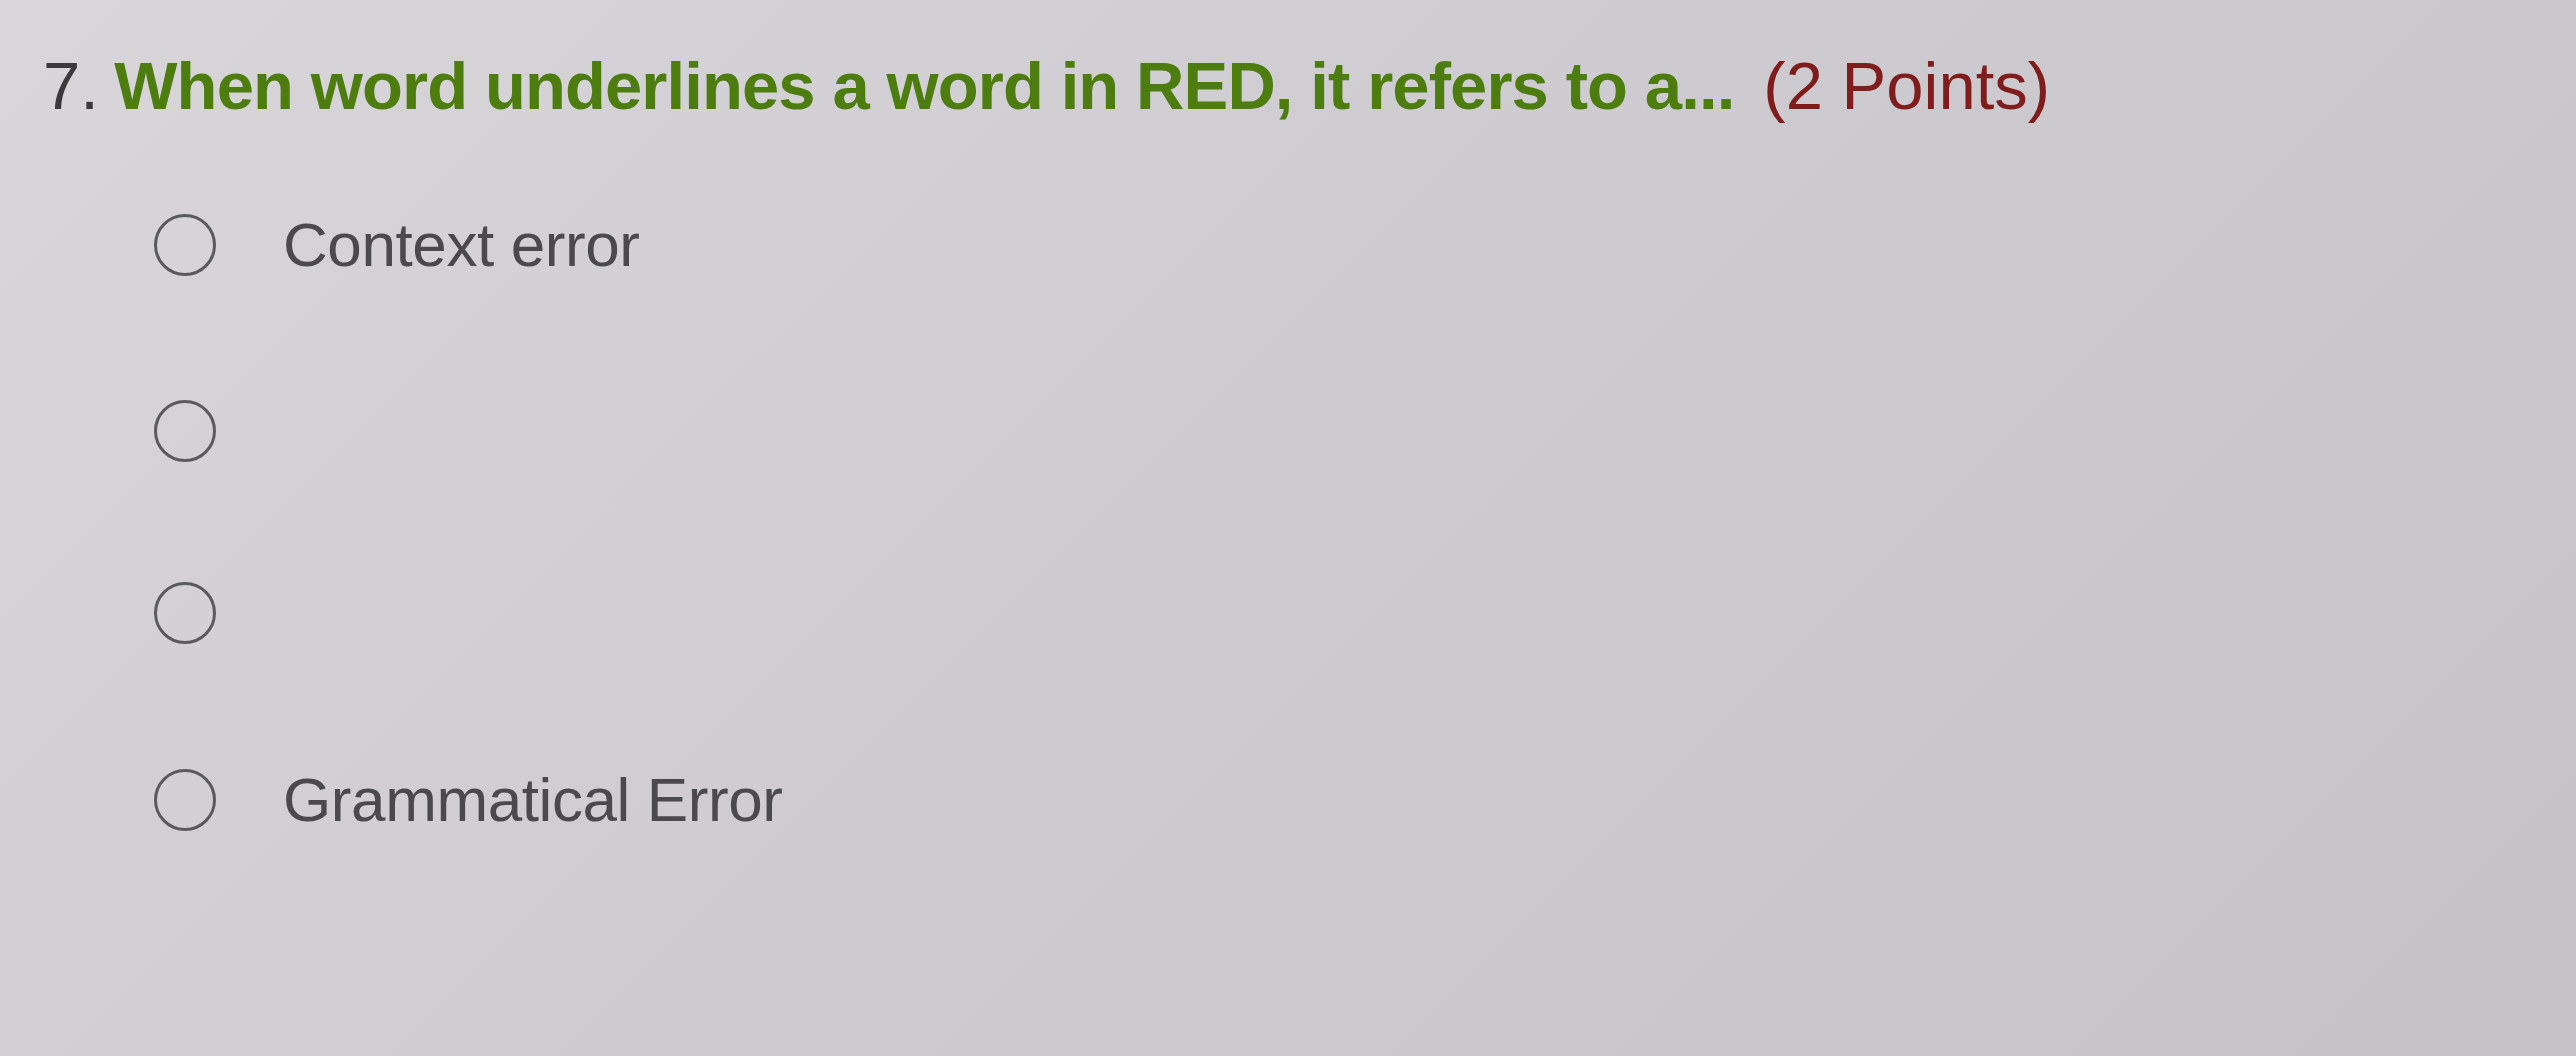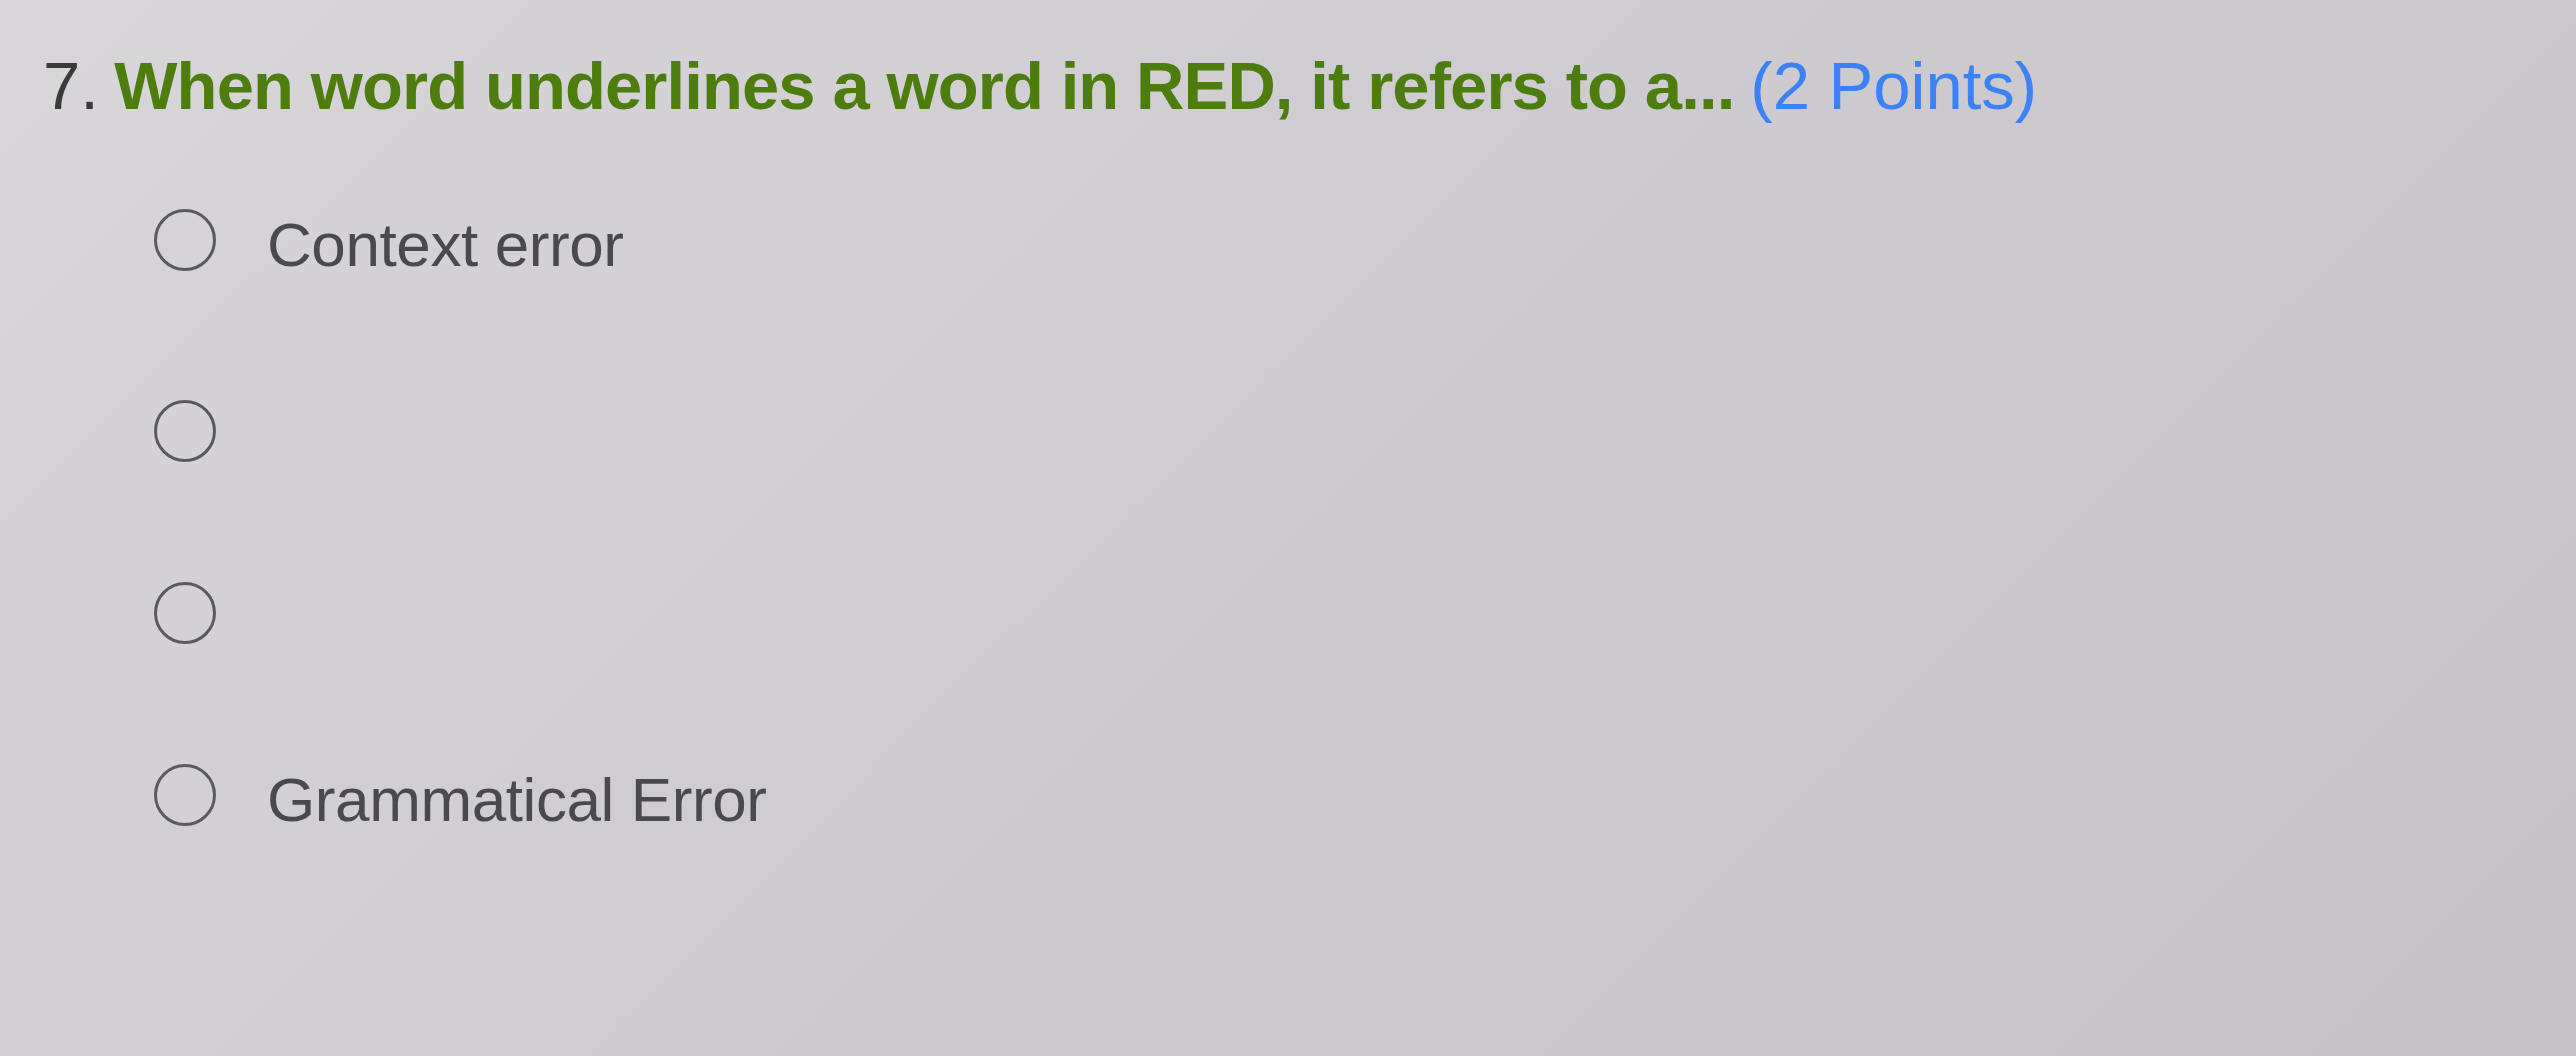--- a/index.html
+++ b/index.html
@@ -29,30 +29,31 @@
     .question-text {
       font-size: 67px;
       font-weight: 700;
       color: #4d7c0f;
       letter-spacing: -0.9px;
       margin-top: 13px;
     }
     .question-points {
       font-size: 67px;
       font-weight: 400;
-      color: #3b82f6;
-      margin-left: 16px;
+      color: #7f1d1d;
+      margin-left: 29px;
     }
     .options-container {
       padding-left: 111px;
     }
     .option-row {
       display: flex;
-      align-items: flex-start;
+      align-items: center;
       margin-bottom: 120px;
+      gap: 16px;
     }
     .option-row:last-child {
       margin-bottom: 0;
     }
     .radio-circle {
       width: 62px;
       height: 62px;
       border: 3.4px solid #5a5a5e;
       border-radius: 50%;
       margin-right: 51px;

